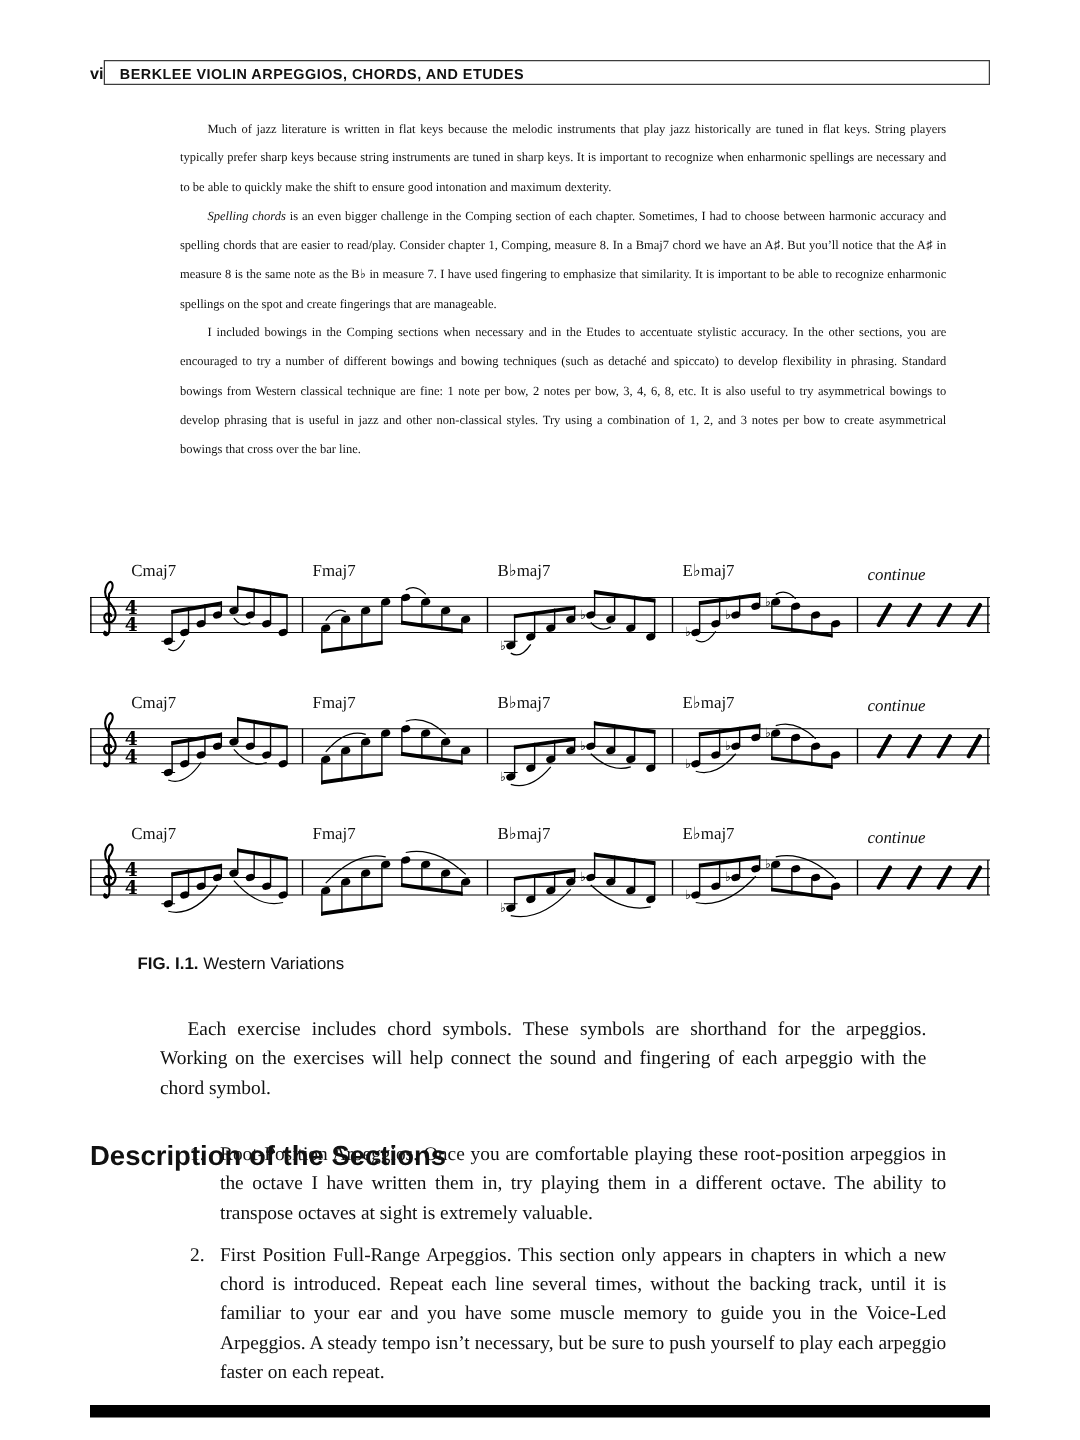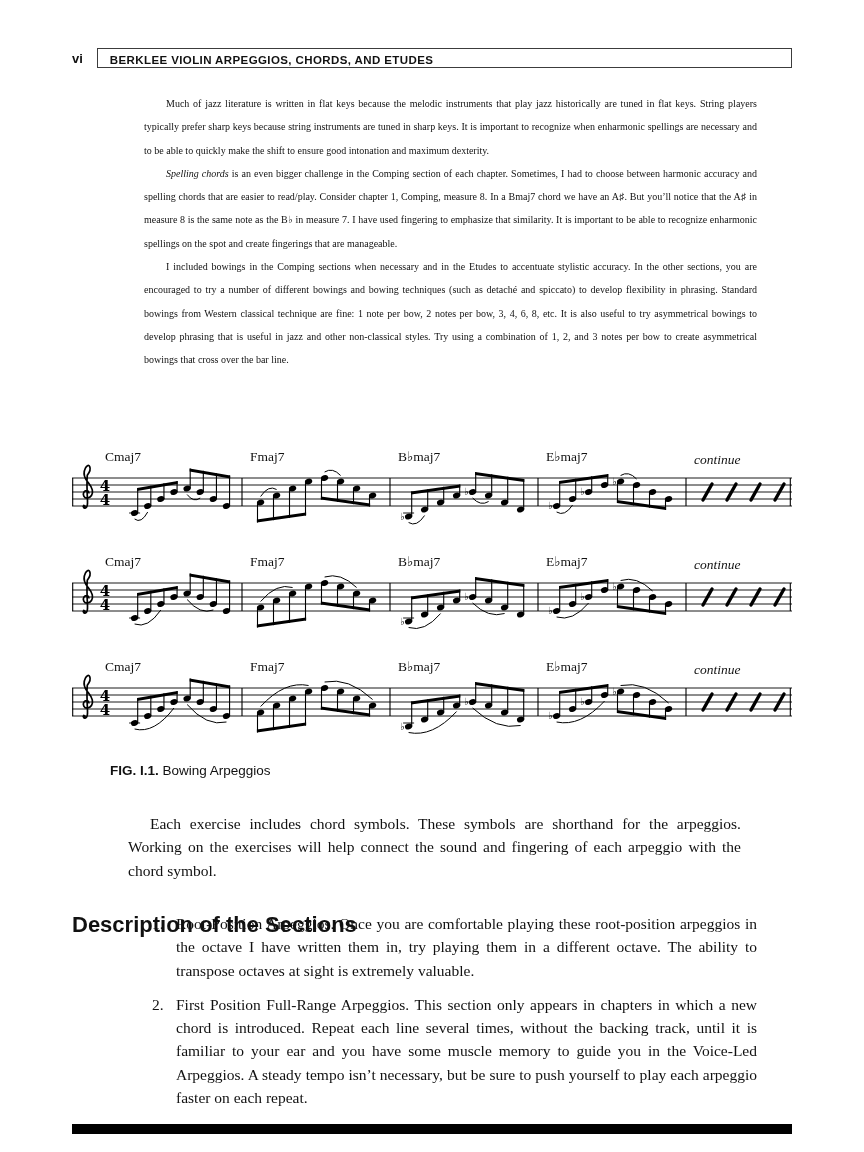--- a/index.html
+++ b/index.html
@@ -8,21 +8,21 @@
     width:864px;height:1152px;
     margin:0 auto;
     background:#ffffff;
     font-family:"Liberation Serif","DejaVu Serif",serif;
     color:#111;
     overflow:hidden;
   }
   
   .header{
     position:absolute;top:48px;left:72px;right:72px;
-    display:flex;align-items:center;gap:14px;
+    display:flex;align-items:center;
     font-family:"Liberation Sans","DejaVu Sans",sans-serif;
   }
   .folio{font-weight:bold;font-size:13px;flex:none;}
   .title-box{
     flex:1;border:1.2px solid #3c3c3c;
     padding:5px 12px 1px 12px;
     font-weight:bold;font-size:11.5px;letter-spacing:.4px;
   }
   
   .body-copy{
@@ -435,21 +435,21 @@
           <ellipse cx="596.6" cy="51" rx="3.7" ry="2.8" class="notehead" transform="rotate(-18 596.6 51)"></ellipse>
           <path d="M548.6,27.5 Q572.6,22.5 596.6,45" class="slur"></path>
           <line x1="631" y1="52" x2="640" y2="36" class="slash"></line>
           <line x1="655" y1="52" x2="664" y2="36" class="slash"></line>
           <line x1="679" y1="52" x2="688" y2="36" class="slash"></line>
           <line x1="703" y1="52" x2="712" y2="36" class="slash"></line>
         </svg>
       </div>
     <div class="caption">
       <b>FIG. I.1.</b>
-      <span>Bowing Arpeggios</span>
+      <span>Western Variations</span>
     </div>
   </div>
 
   <div class="after-fig">
     <p><span>Each exercise includes chord symbols. These symbols are shorthand for the arpeggios. Working on the exercises will help connect the sound and fingering of each arpeggio with the chord symbol.</span></p>
   </div>
 
   <div class="section-heading">Description of the Sections</div>
 
   <div class="num-list">

